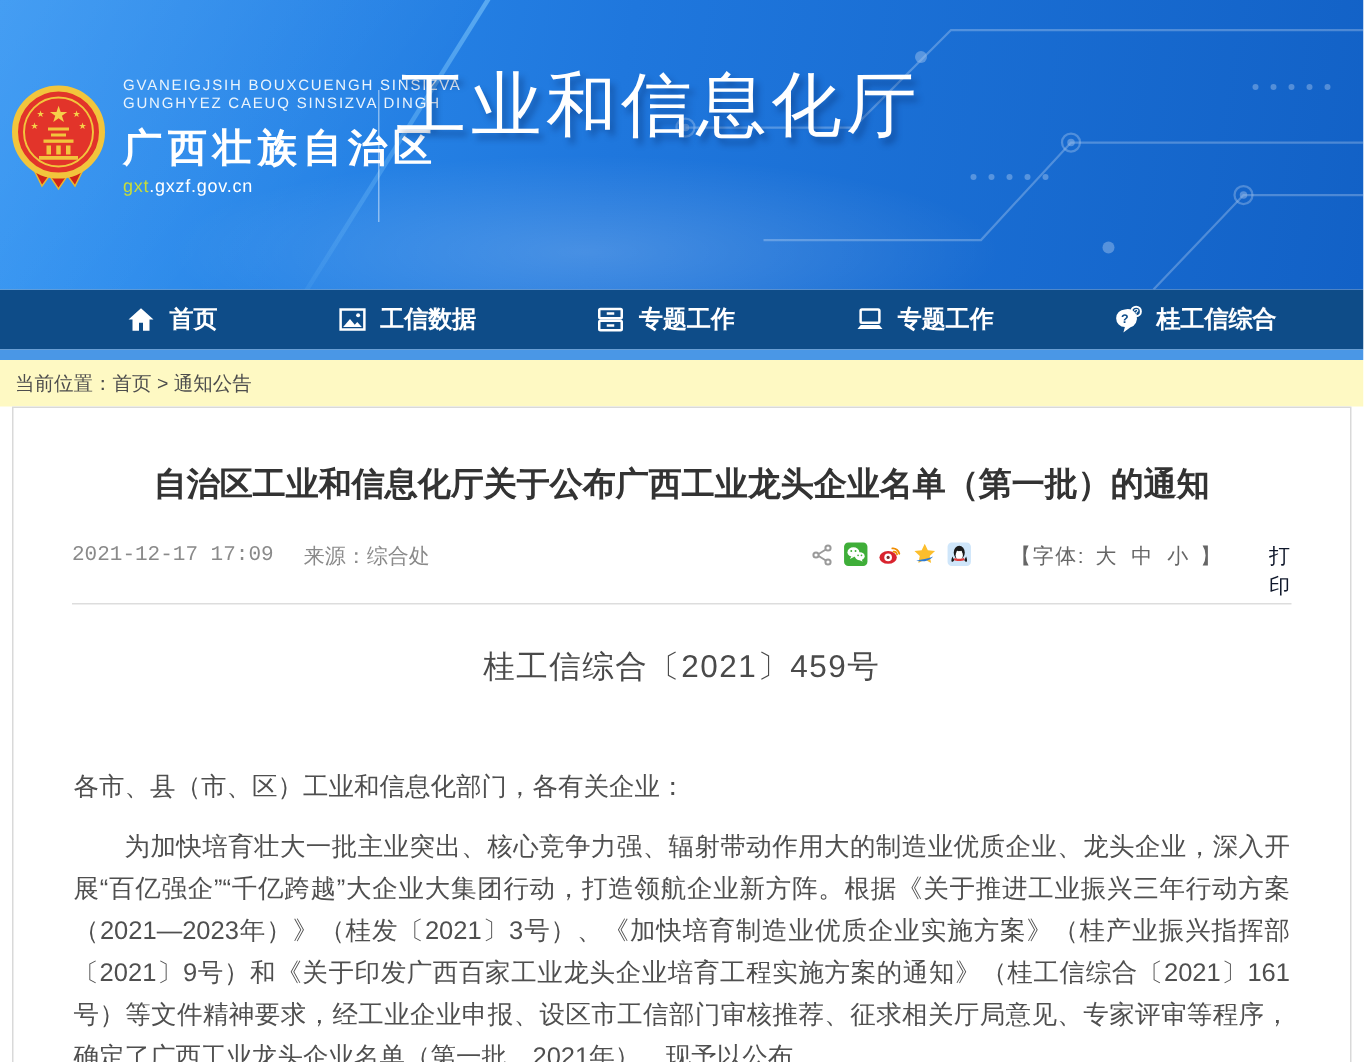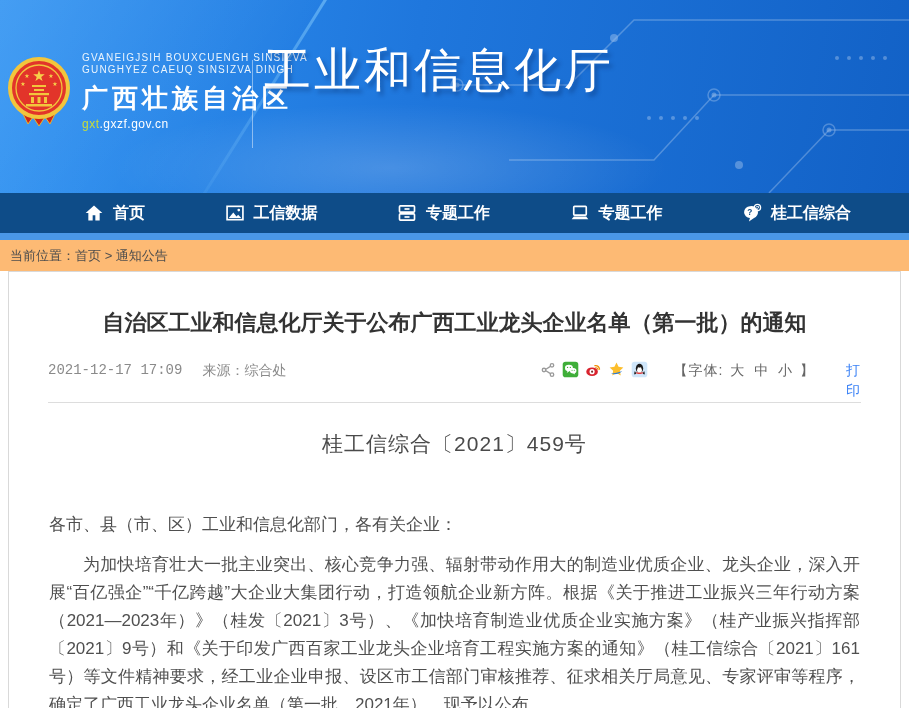--- a/index.html
+++ b/index.html
@@ -43,38 +43,38 @@
 
   
   .main-nav { height:40px; background:#0e4c88; display:flex; align-items:center;
     justify-content:space-between; padding:0 58px 0 84px; }
   .nav-item { display:flex; align-items:center; gap:9px; color:#fff;
     font-size:16px; font-weight:bold; cursor:pointer; white-space:nowrap; }
   .nicon { width:20px; height:20px; display:block; }
   .nav-strip { height:7px; background:#4a97e6; }
 
   
-  .breadcrumb { padding:7px 0 6px 10px; font-size:13px; color:#4d4d4d; background:#fdba74; }
+  .breadcrumb { padding:7px 0 6px 10px; font-size:13px; color:#4d4d4d; background:#fef9c3; }
   .crumb-link { cursor:pointer; }
 
   
   .content-box { margin:0 8px; border:1px solid #d9d9d9; background:#fff;
     height:460px; padding:0 0 20px 0; }
   .article-title { text-align:center; font-size:22px; font-weight:bold; color:#333;
     margin:36px 55px 0; line-height:30px; }
 
   .meta-row { display:flex; align-items:flex-start; margin:22px 39px 0; min-height:40px;
     font-size:14px; color:#8a8a8a; }
   .meta-left { display:flex; gap:20px; padding-top:2px; white-space:nowrap;font-family:Liberation Mono, monospace; }
   .meta-right { margin-left:auto; display:flex; align-items:flex-start; }
   .share-group { display:flex; align-items:center; gap:6px; padding-top:1px; }
   .share-group svg { display:block; cursor:pointer; }
   .font-selector { margin-left:26px; color:#666; letter-spacing:1px; white-space:nowrap; padding-top:2px; }
   .font-size-option { cursor:pointer; margin:0 2px; }
-  .print-button { width:16px; margin-left:30px; font-size:14px; color:#3b82f6;
+  .print-button { width:16px; margin-left:30px; font-size:14px; color:#0f172a;
     line-height:20px; word-break:break-all; cursor:pointer; text-align:center; }
 
   .meta-divider { height:1px; background:#ddd; margin:2px 39px 0; }
 
   .doc-number { text-align:center; font-size:21px; color:#4a4a4a; margin-top:27px; letter-spacing:1px; }
 
   .article-body { margin:53px 40px 0; font-size:17px; color:#4f4f4f; line-height:28px; text-align:justify; }
   .article-body .salutation { margin-bottom:12px; }
   .article-body .para { text-indent:2em; }
 </style>

